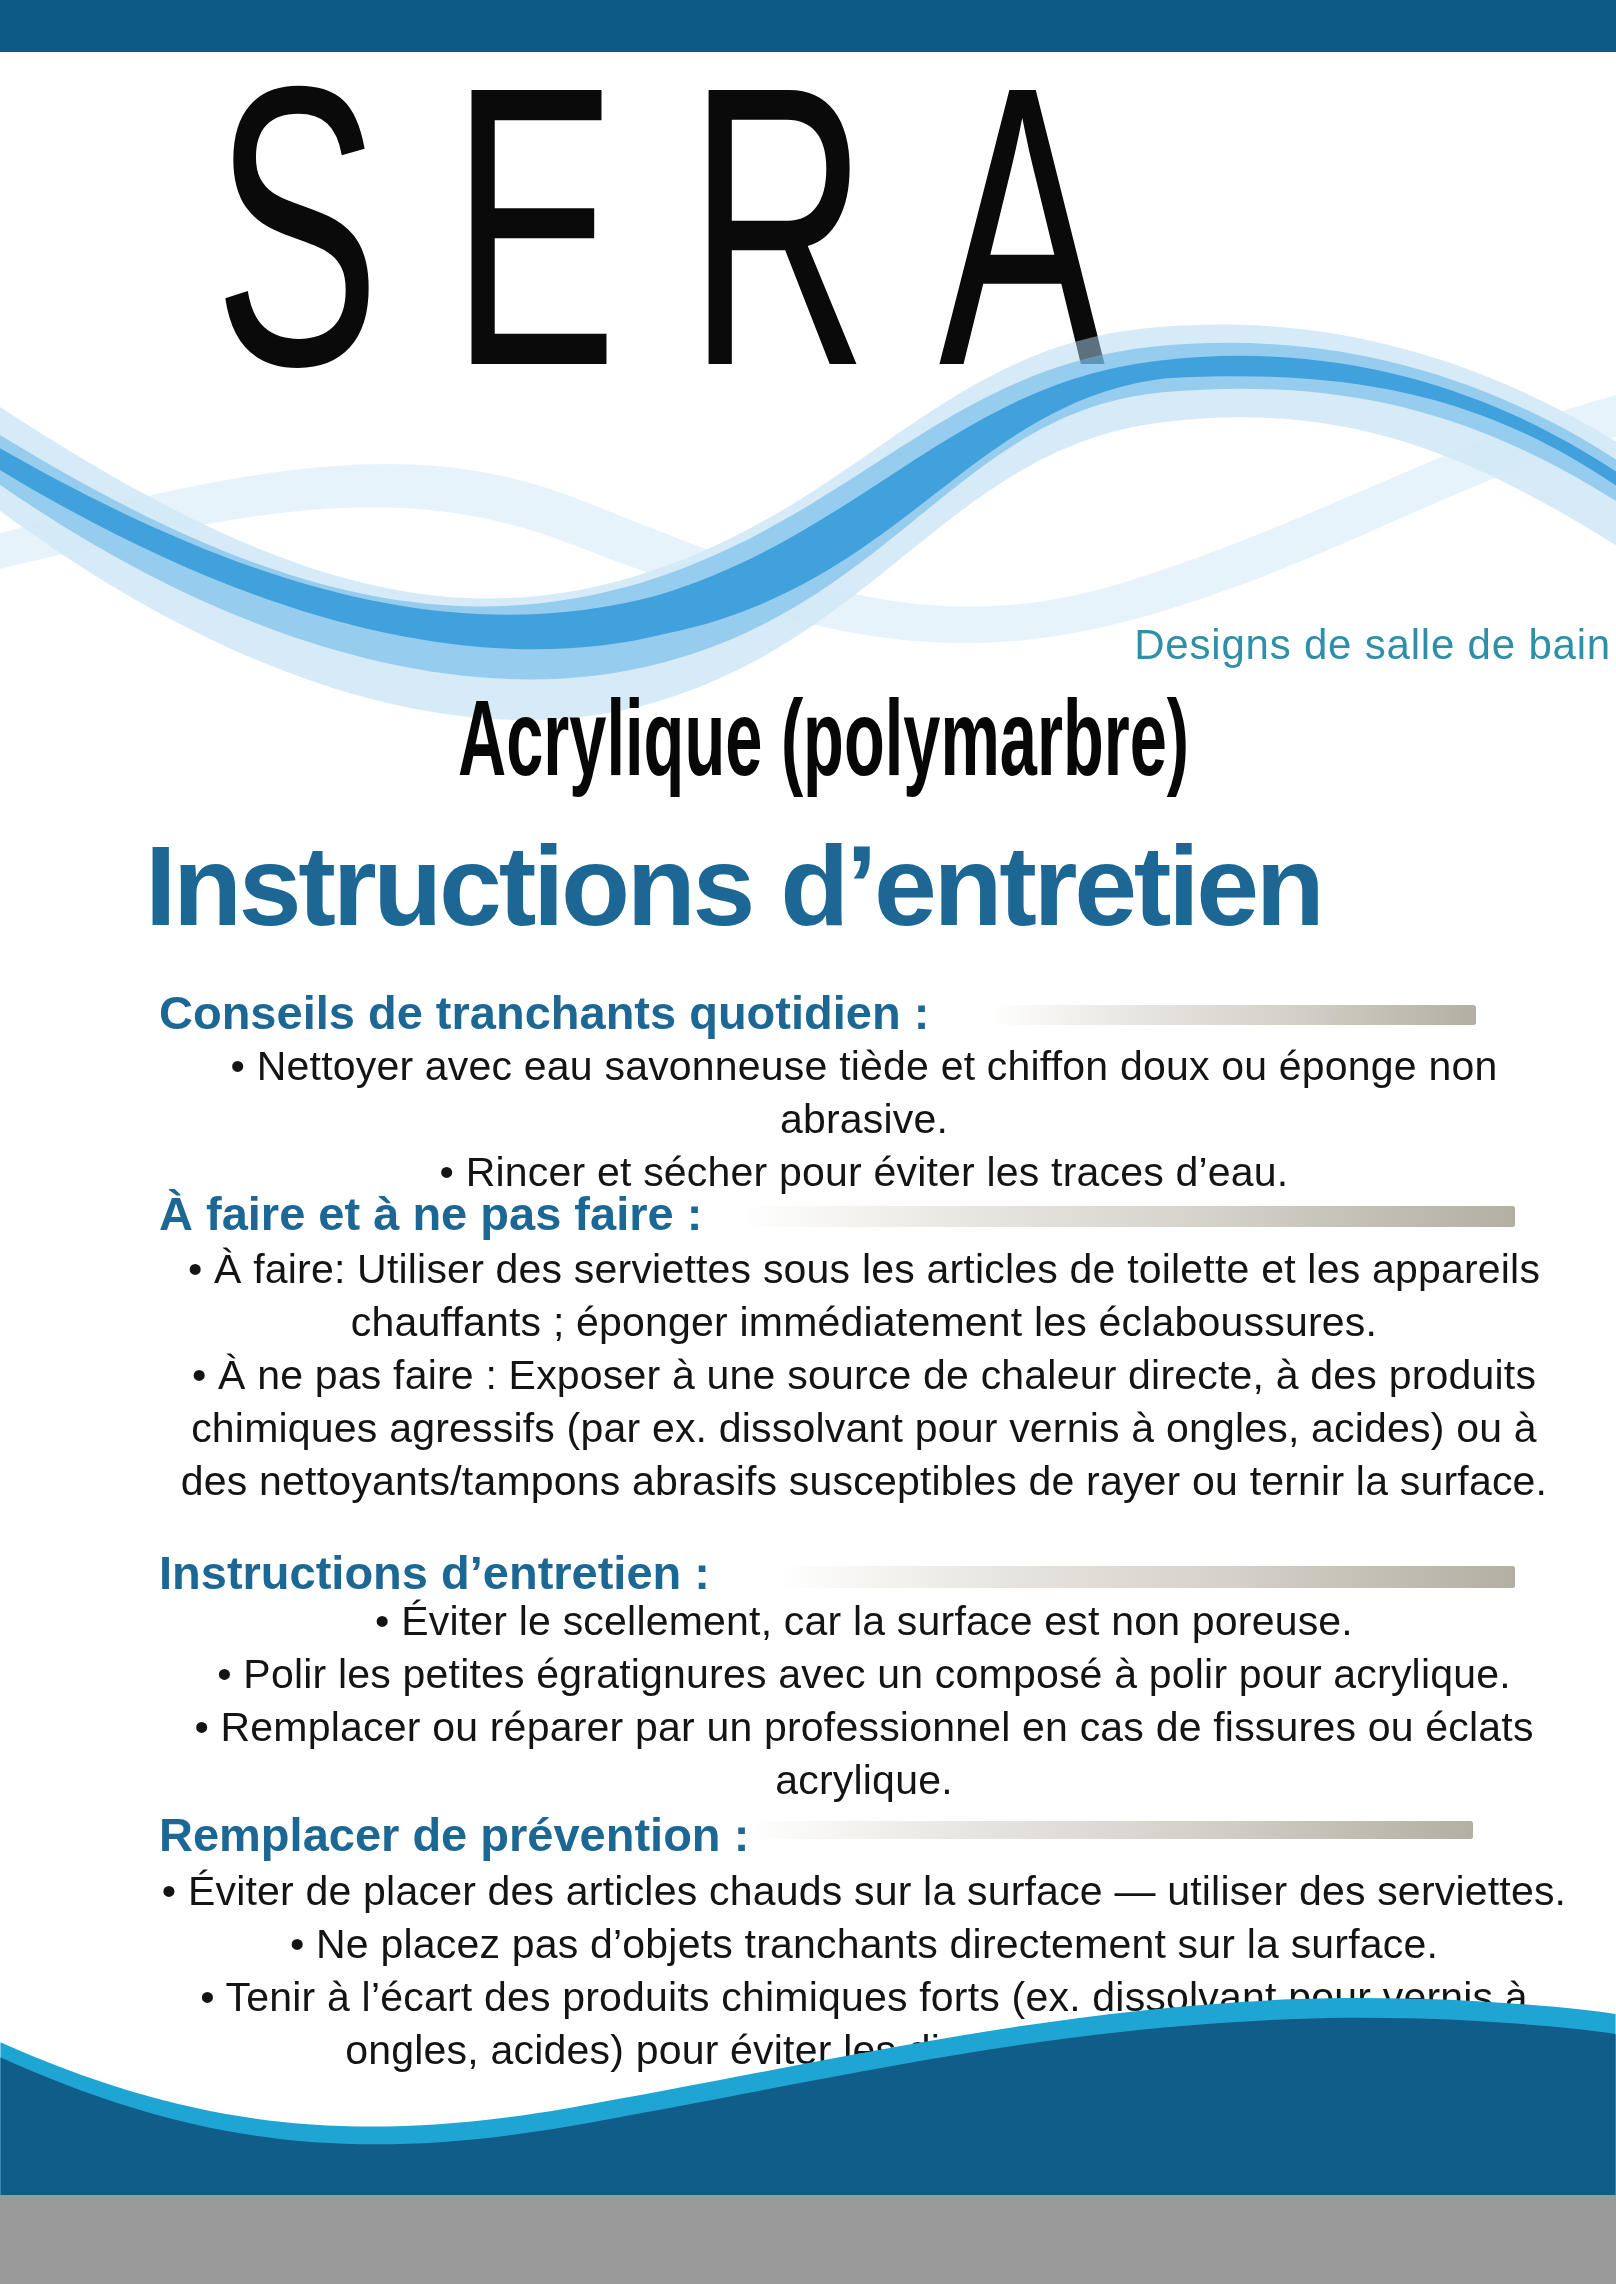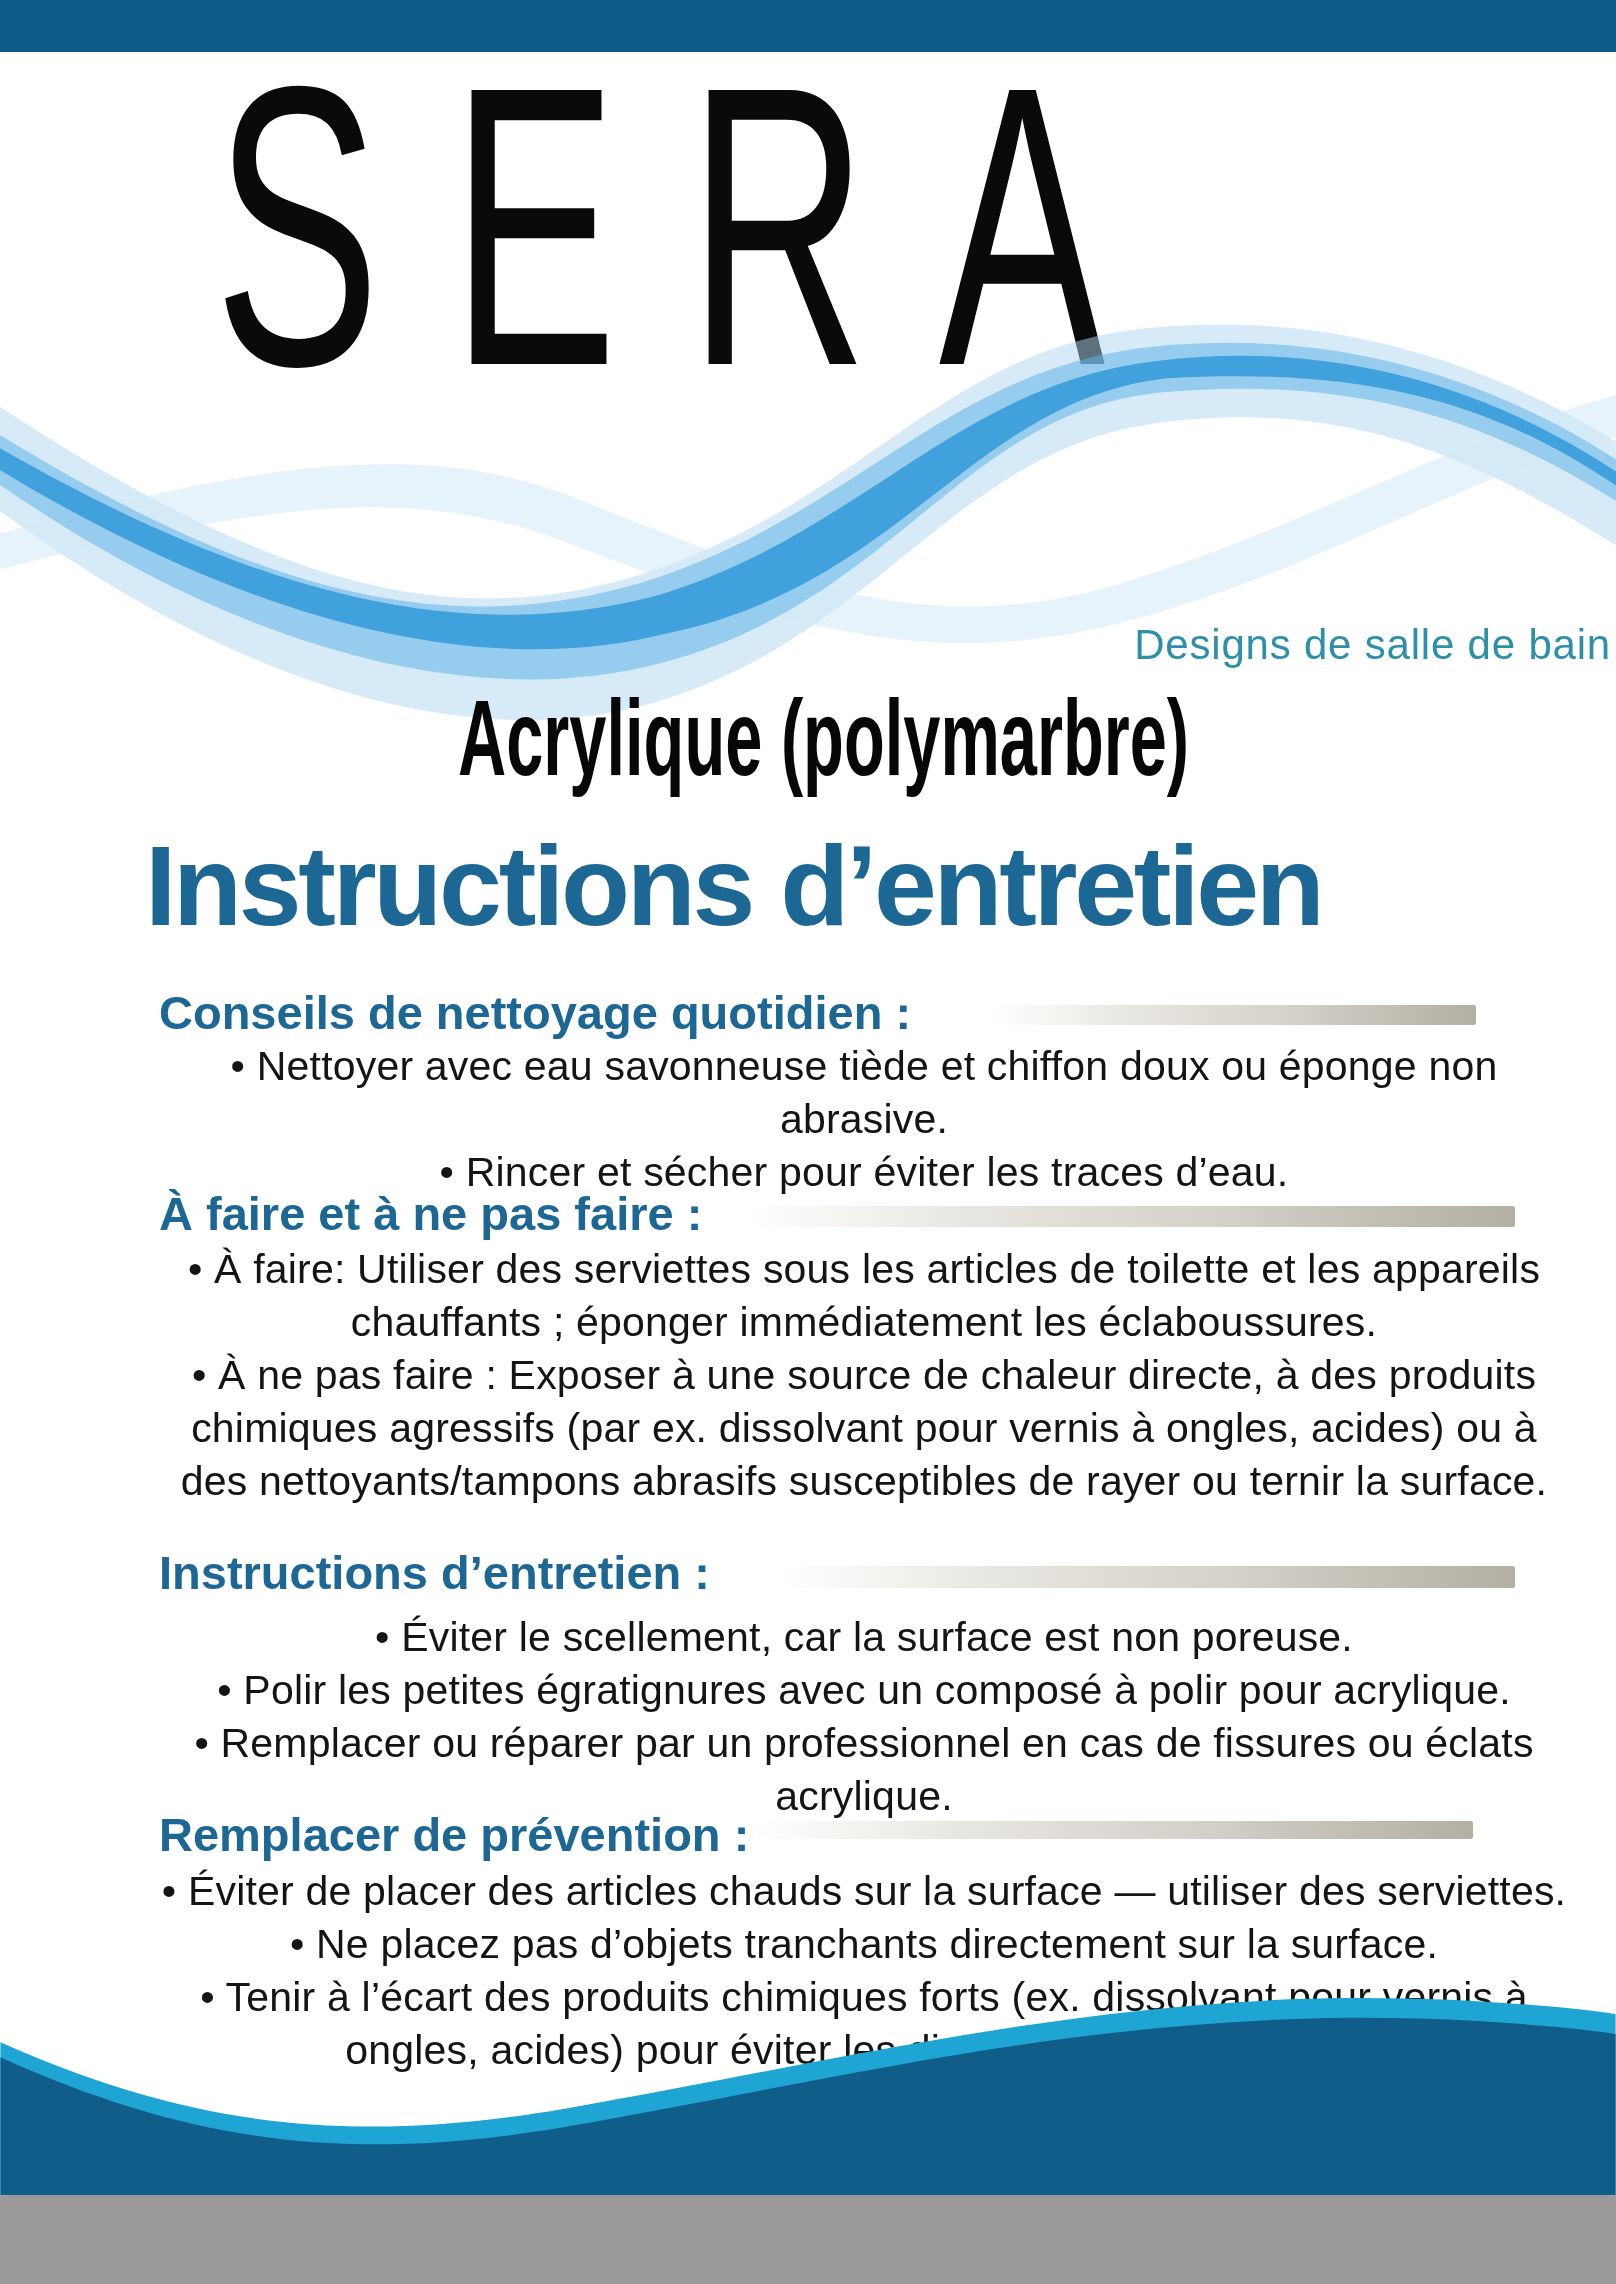--- a/index.html
+++ b/index.html
@@ -66,21 +66,21 @@
   .bar4{left:754px;top:1821px;width:719px;height:18px;}
   
   .bullets{
     position:absolute;left:158px;width:1412px;
     font-size:41px;line-height:53px;color:#141414;
     letter-spacing:0.2px;
   }
   .bullets p{margin:0;}
   .b1{top:1040px;}
   .b2{top:1243px;}
-  .b3{top:1595px;margin-top:16px;}
+  .b3{top:1595px;}
   .b4{top:1865px;}
   
   .wave-footer{position:absolute;left:0;bottom:0;width:1616px;height:249px;}
 </style>
 </head>
 <body>
 
 <div class="page">
 
   <div class="topbar"></div>
@@ -95,21 +95,21 @@
   </svg>
 
   <div class="tagline">Designs de salle de bain</div>
 
   <div class="material">Acrylique (polymarbre)</div>
 
   <div class="main-title">Instructions d’entretien</div>
 
   <div class="sec1">
     <div class="sec-bar bar1"></div>
-    <div class="sec-title">Conseils de nettoyage quotidien :</div>
+    <div class="sec-title">Conseils de tranchants quotidien :</div>
     <div class="bullets b1">
       <p>• Nettoyer avec eau savonneuse tiède et chiffon doux ou éponge non abrasive.</p>
       <p>• Rincer et sécher pour éviter les traces d’eau.</p>
     </div>
   </div>
 
   <div class="sec2">
     <div class="sec-bar bar2"></div>
     <div class="sec-title">À faire et à ne pas faire :</div>
     <div class="bullets b2">

